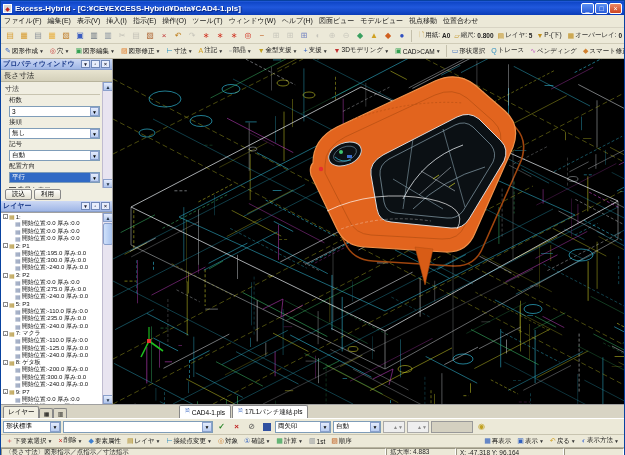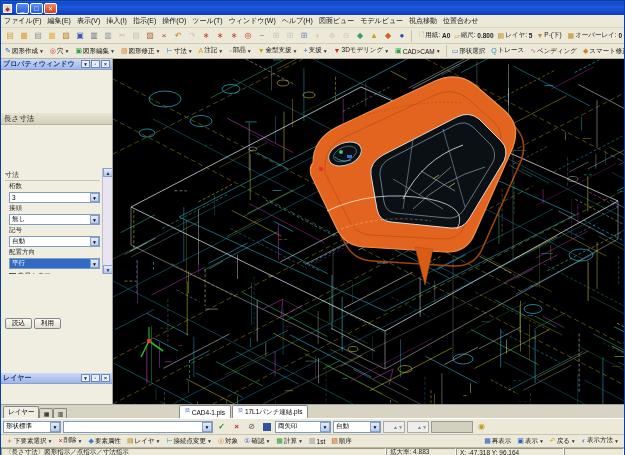--- a/index.html
+++ b/index.html
@@ -36,21 +36,21 @@
   .tb2 { height:15px; flex:0 0 15px; background:#ece9d8; border-bottom:1px solid #b8b4a0;
     display:flex; align-items:center; padding:0 1px; font-size:6.5px; overflow:hidden; white-space:nowrap; }
   .tbtn { display:inline-flex; align-items:center; padding:1px 2px; border:1px solid transparent;
     border-radius:2px; color:#111; flex:0 0 auto; }
   .tbtn .tic { font-size:7px; margin-right:1px; }
   .tbtn .arr { font-size:5px; margin-left:1px; color:#333; }
 
   
   .main { flex:0 0 345px; height:345px; display:flex; }
   .leftpanel { width:112px; flex:0 0 112px; background:#f0eee1; border-right:1px solid #a0a0a0;
-    display:flex; flex-direction:column; overflow:hidden;gap:43px; }
+    display:flex; flex-direction:column; overflow:hidden; }
   .phead { height:11px; flex:0 0 11px; display:flex; align-items:center; padding:0 2px;
     background:linear-gradient(180deg,#cdd9f4,#9fb6e6); border-bottom:1px solid #8aa0cc;
     font-size:7px; font-weight:bold; color:#1a3a8a; }
   .phead .pbtns { margin-left:auto; display:flex; }
   .phead .pb { width:9px; height:8px; border:1px solid #7088b8; background:#e8eefc; font-size:5px;
     display:flex; align-items:center; justify-content:center; margin-left:1px; color:#223; }
   .sectionbar { height:12px; flex:0 0 12px; background:linear-gradient(180deg,#e8e4d0,#d4d0ba);
     border-bottom:1px solid #b8b49c; font-size:7.5px; padding:1px 3px; color:#222; }
   .propbody { flex:0 0 106px; position:relative; padding:2px 12px 0 4px; overflow:hidden; }
   .grouplab { font-size:7px; color:#333; border-bottom:1px solid #c8c4b0; margin-bottom:1px; }
@@ -123,20 +123,21 @@
     padding:0 3px; white-space:nowrap; overflow:hidden; }
   .scell.msg { flex:1; }
 </style>
 </head>
 <body>
 
 <div id="win">
 
   <div class="titlebar">
     <span class="appicon">◆</span>
+    <span class="titletext">Excess-Hybrid - [C:¥CE¥EXCESS-Hybrid¥Data¥CAD4-1.pls]</span>
     <span class="wbtn">_</span>
     <span class="wbtn">□</span>
     <span class="wbtn close">×</span>
   </div>
 
   <div class="menubar">
 
   <span class="menu-item">ファイル(F)</span>
       <span class="menu-item">編集(E)</span>
       <span class="menu-item">表示(V)</span>

